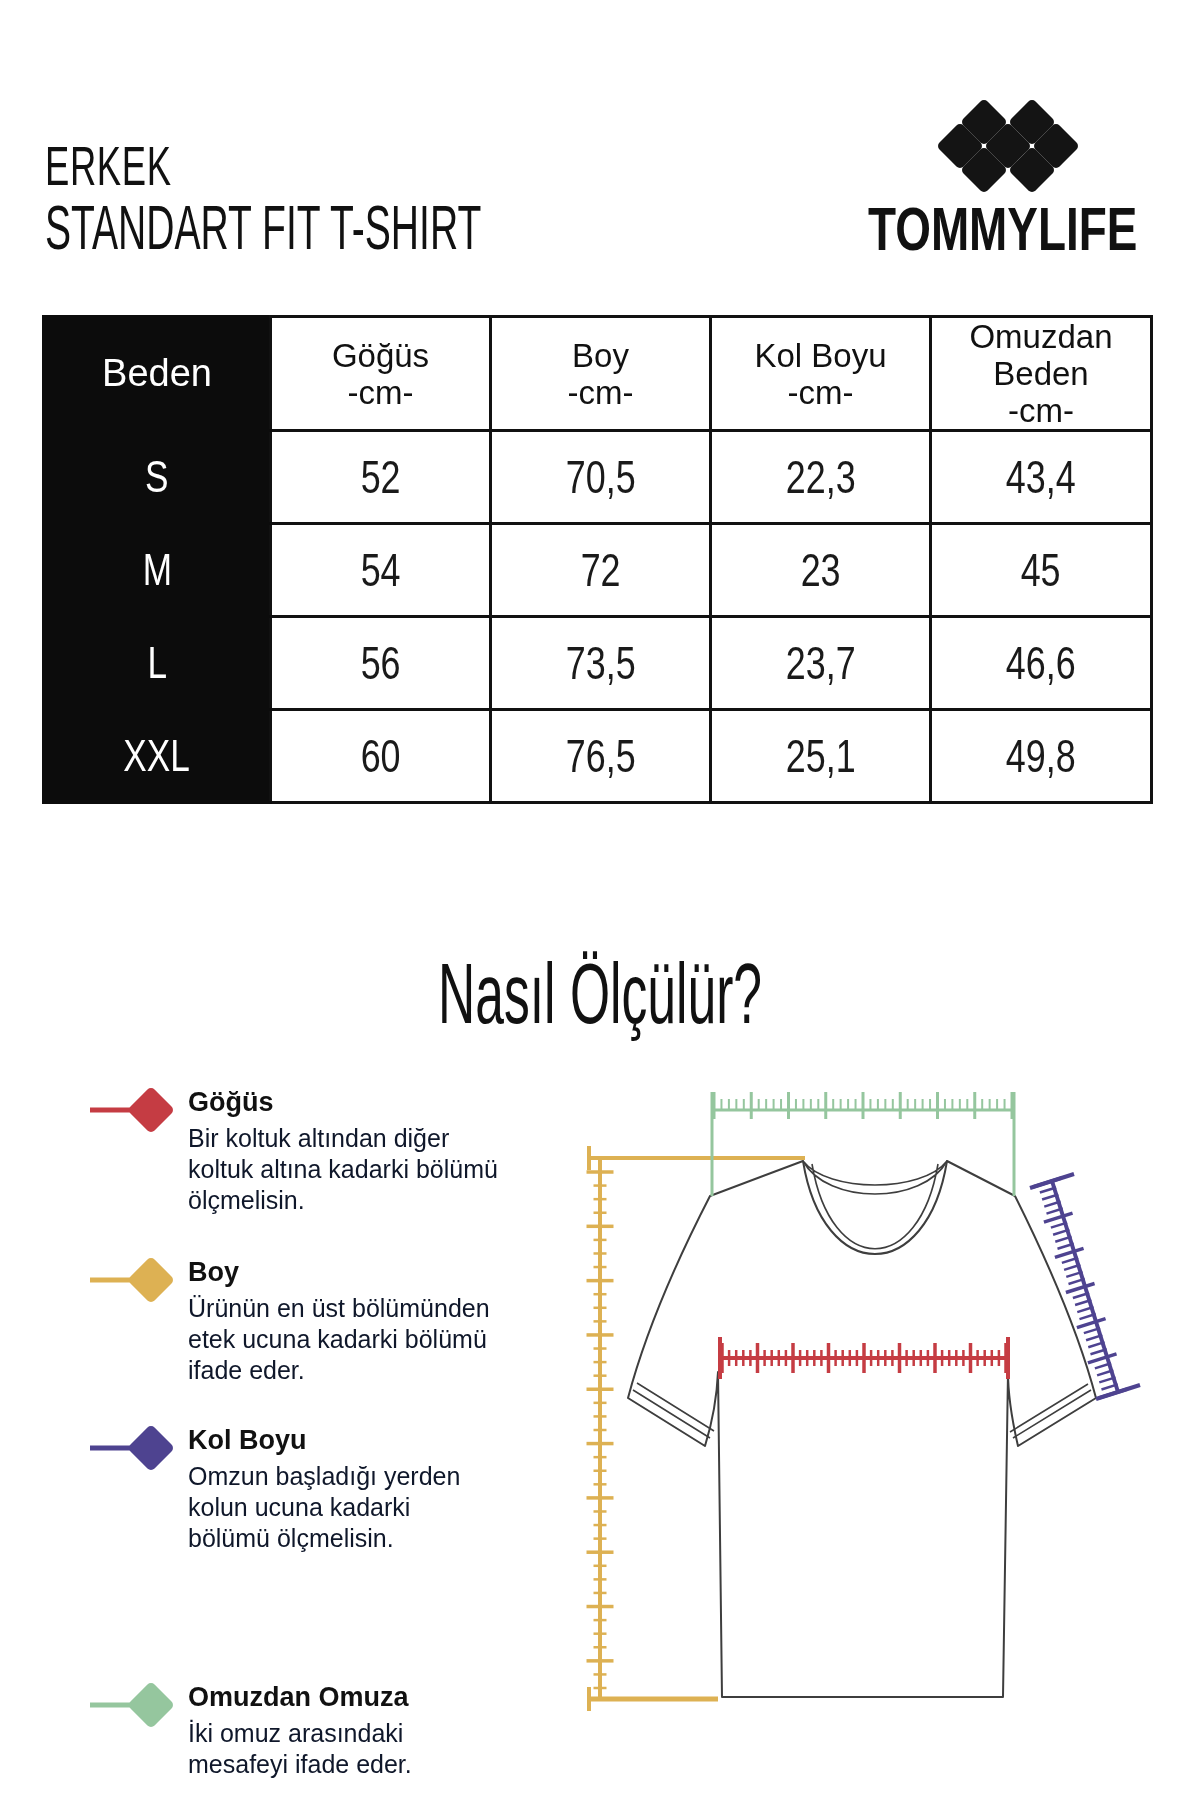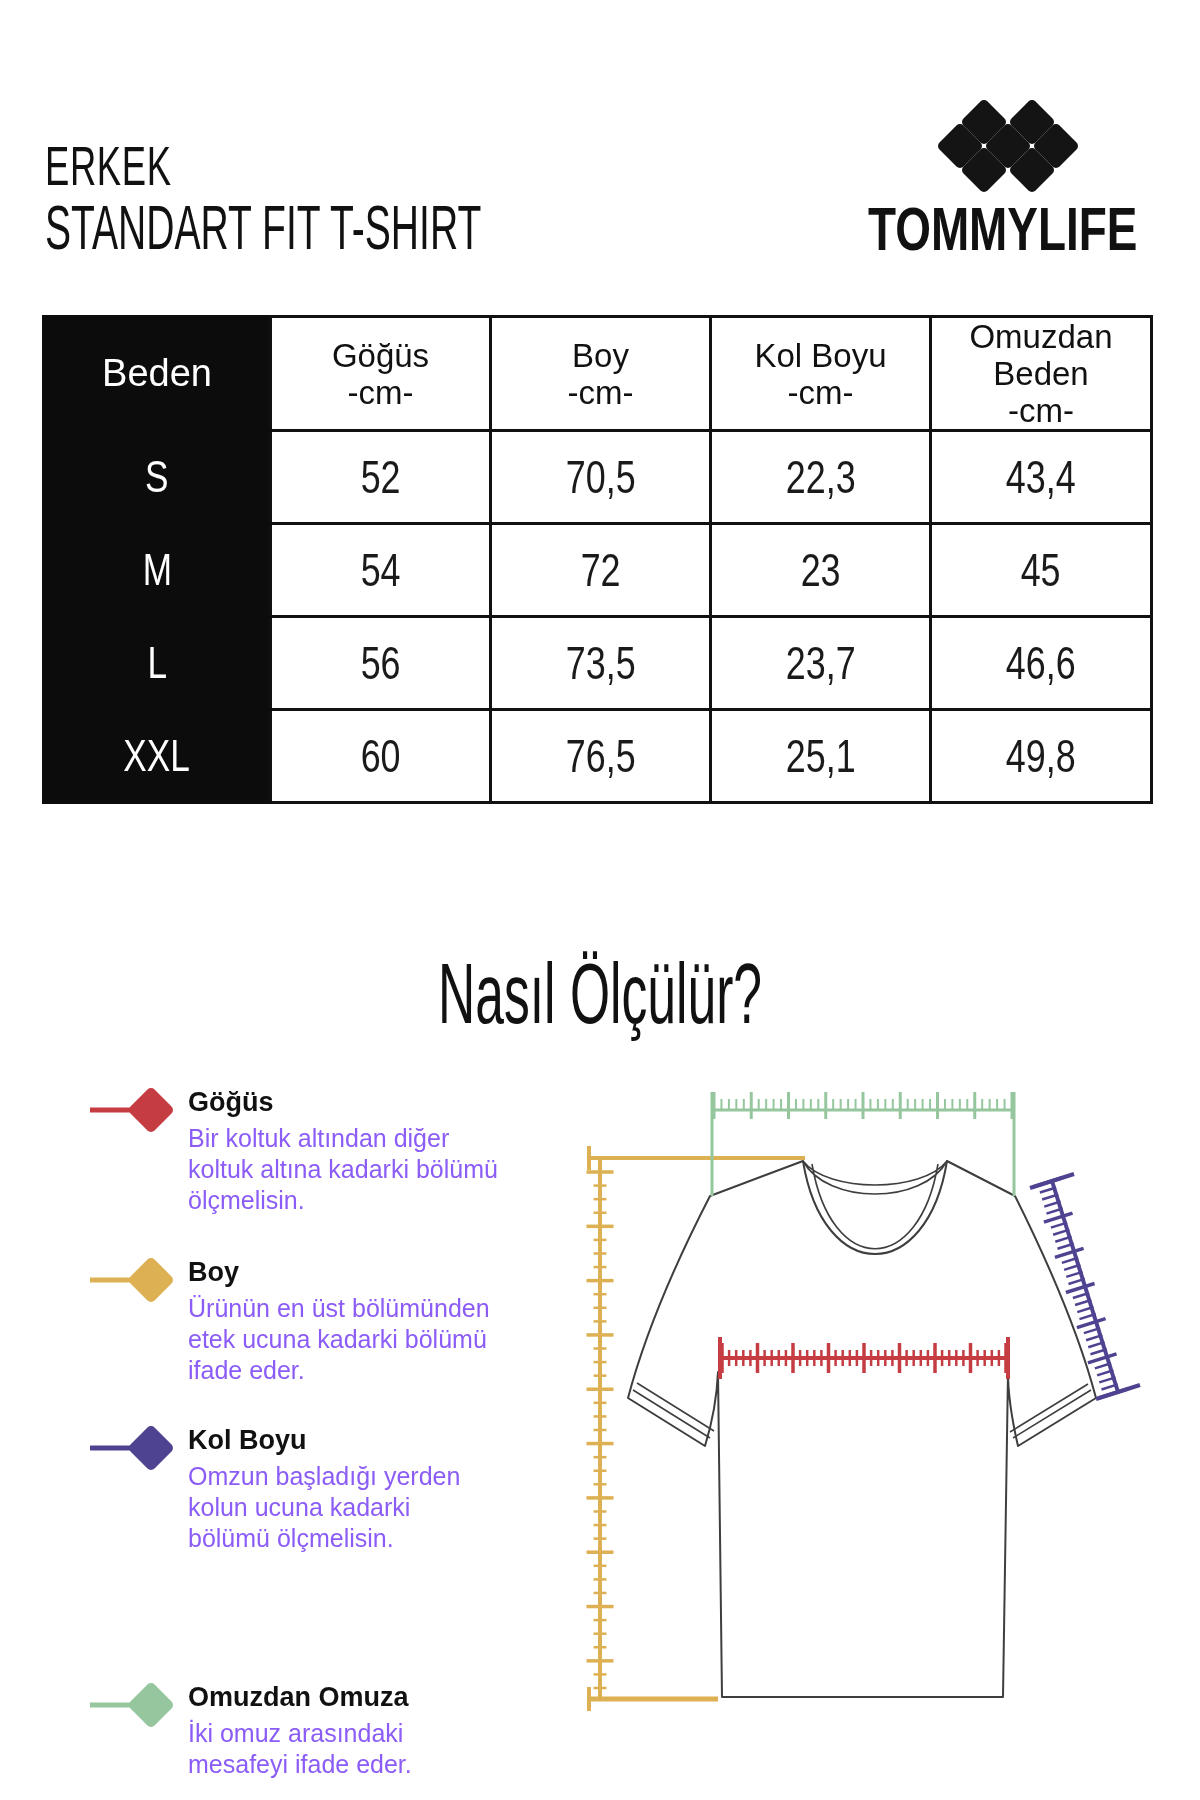--- a/index.html
+++ b/index.html
@@ -30,21 +30,21 @@
   .size-cell{font-size:44px}
   .num-cell{font-size:46px;color:#1a1a1a}
 
   
   #measure-title{position:absolute;left:0;top:948px;width:1200px;text-align:center;font-size:86px;line-height:1.05}
 
   .legend-item{position:absolute;left:90px;width:470px}
   .legend-icon{position:absolute;left:0;top:0}
   .legend-text{margin-left:98px}
   .legend-label{font-size:27px;font-weight:bold;padding-top:8px;line-height:32px}
-  .legend-desc{font-size:25px;line-height:31px;white-space:pre-line;color:#8b5cf6;padding-top:5px}
+  .legend-desc{font-size:25px;line-height:31px;white-space:pre-line;color:#0f172a;padding-top:5px}
   .lg-0{color:var(--chest)} .lg-1{color:var(--length)} .lg-2{color:var(--sleeve)} .lg-3{color:var(--shoulder)}
 
   
   #diagram{position:absolute;left:440px;top:1040px}
   .shirt{fill:#ffffff;stroke:var(--outline,#3e3e3e);stroke-width:2;stroke-linejoin:round}
   .shirt-thin{fill:none;stroke:var(--outline,#3e3e3e);stroke-width:1.6}
   .ruler{fill:none;stroke-linecap:butt}
   .r-green{stroke:var(--shoulder)}
   .r-red{stroke:var(--chest)}
   .r-yellow{stroke:var(--length)}

